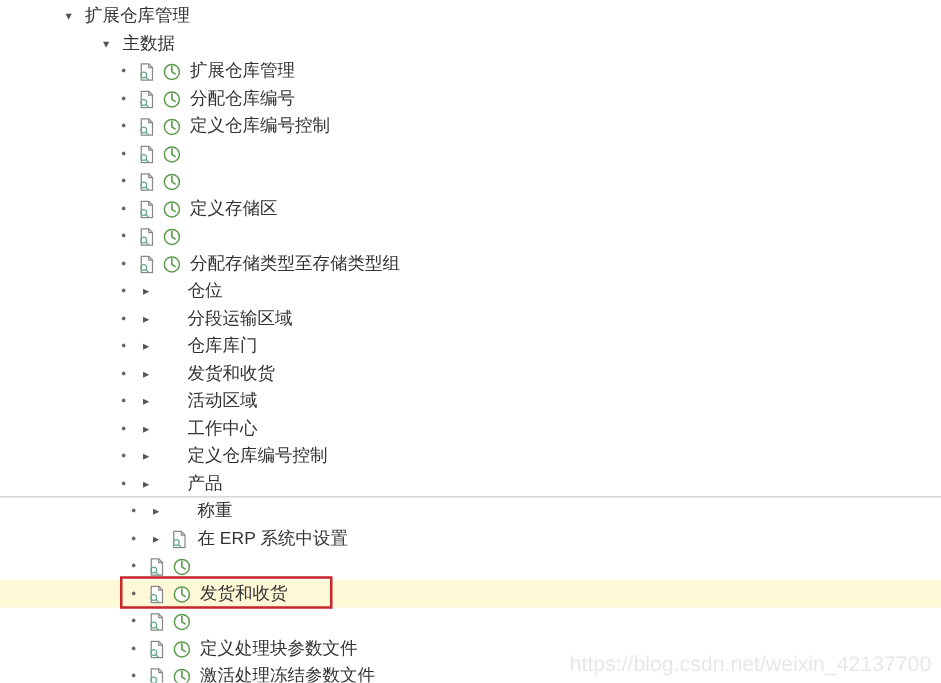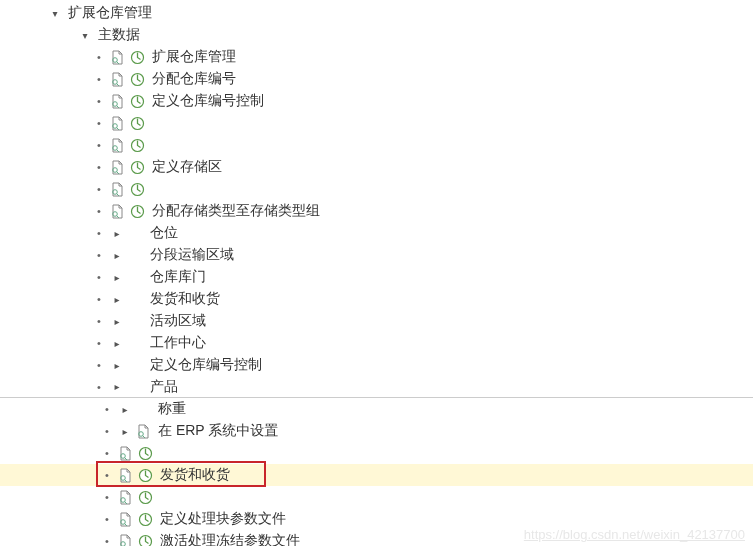--- a/index.html
+++ b/index.html
@@ -66,24 +66,23 @@
   .hl-border {
     border: 2px solid #c8252b;
     position: absolute;
     pointer-events: none;
   }
   .wm {
     position: absolute;
     right: 8px;
     bottom: 4px;
     color: #ddd;
-    font-size: 13px;
+    font-size: 17px;
     font-family: Arial, sans-serif;
     opacity: 0.7;
-    text-decoration: underline;
   }
 </style>
 </head>
 <body>
 
 <div class="tree">
 
   <div class="row">
     <span class="ind" style="width:46px"></span>
     <span class="toggle">▾</span>

